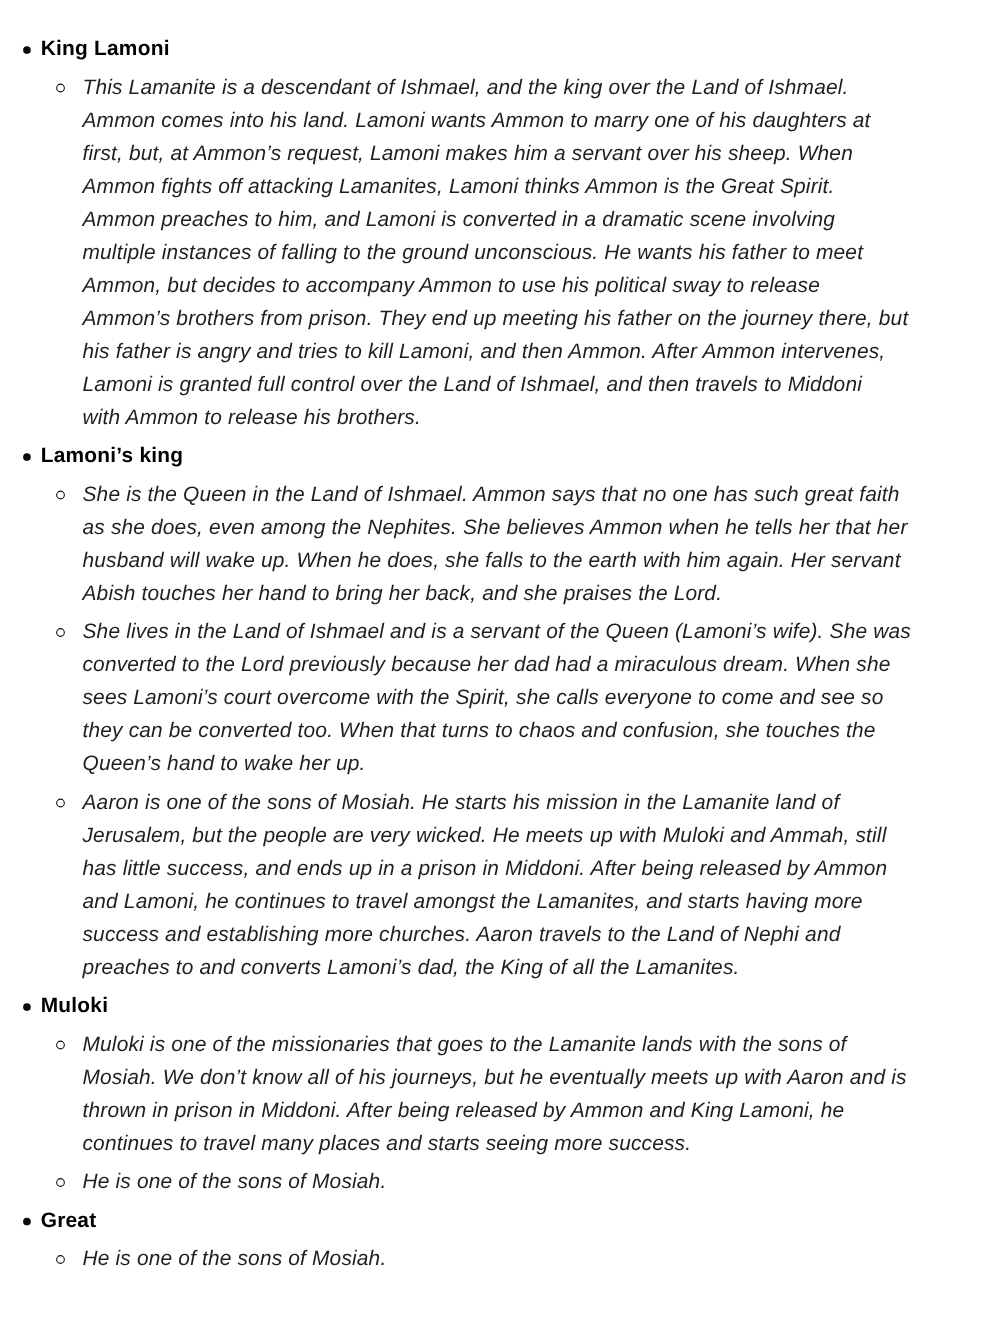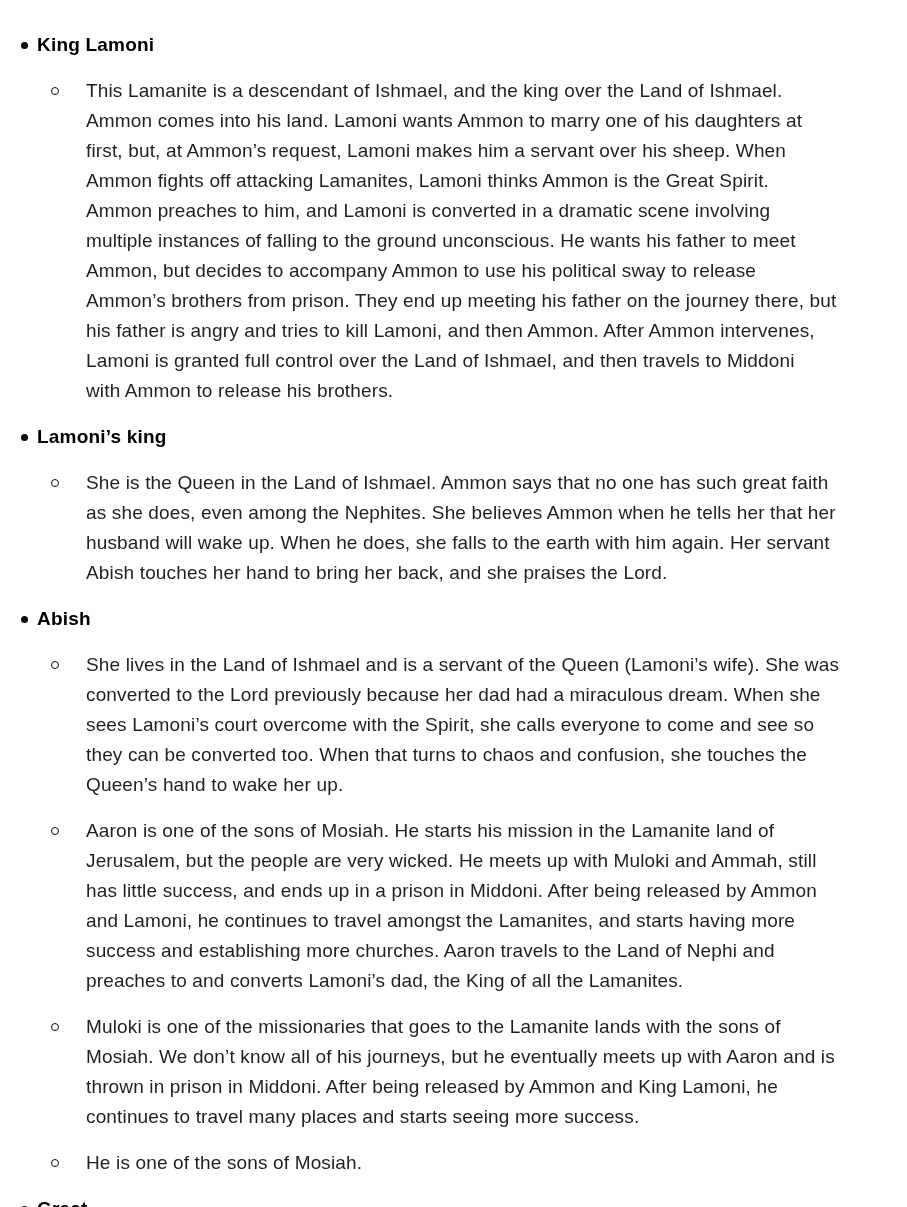--- a/index.html
+++ b/index.html
@@ -53,22 +53,23 @@
     left: 51px;
     top: 11px;
     width: 6px;
     height: 6px;
     border: 1.6px solid #111111;
     border-radius: 50%;
     display: inline-block;
     background: transparent;
   }
   .desc {
-    margin: 16px;
+    margin: 5px;
     white-space: pre-line;
+    font-style: italic;
   }
 </style>
 </head>
 <body>
 
 <div class="page">
 
   <div class="entry">
     <div class="l1">
       <span class="b1"></span>
@@ -98,24 +99,20 @@
     <div class="l2">
       <span class="b2"></span>
       <p class="desc">She is the Queen in the Land of Ishmael. Ammon says that no one has such great faith
 as she does, even among the Nephites. She believes Ammon when he tells her that her
 husband will wake up. When he does, she falls to the earth with him again. Her servant
 Abish touches her hand to bring her back, and she praises the Lord.</p>
     </div>
   </div>
 
   <div class="entry">
-    <div class="l1">
-      <span class="b1"></span>
-      <span class="heading">Abish</span>
-    </div>
     <div class="l2">
       <span class="b2"></span>
       <p class="desc">She lives in the Land of Ishmael and is a servant of the Queen (Lamoni’s wife). She was
 converted to the Lord previously because her dad had a miraculous dream. When she
 sees Lamoni’s court overcome with the Spirit, she calls everyone to come and see so
 they can be converted too. When that turns to chaos and confusion, she touches the
 Queen’s hand to wake her up.</p>
     </div>
   </div>
 
@@ -125,20 +122,24 @@
       <p class="desc">Aaron is one of the sons of Mosiah. He starts his mission in the Lamanite land of
 Jerusalem, but the people are very wicked. He meets up with Muloki and Ammah, still
 has little success, and ends up in a prison in Middoni. After being released by Ammon
 and Lamoni, he continues to travel amongst the Lamanites, and starts having more
 success and establishing more churches. Aaron travels to the Land of Nephi and
 preaches to and converts Lamoni’s dad, the King of all the Lamanites.</p>
     </div>
   </div>
 
   <div class="entry">
+    <div class="l1">
+      <span class="b1"></span>
+      <span class="heading">Muloki</span>
+    </div>
     <div class="l2">
       <span class="b2"></span>
       <p class="desc">Muloki is one of the missionaries that goes to the Lamanite lands with the sons of
 Mosiah. We don’t know all of his journeys, but he eventually meets up with Aaron and is
 thrown in prison in Middoni. After being released by Ammon and King Lamoni, he
 continues to travel many places and starts seeing more success.</p>
     </div>
   </div>
 
   <div class="entry">

